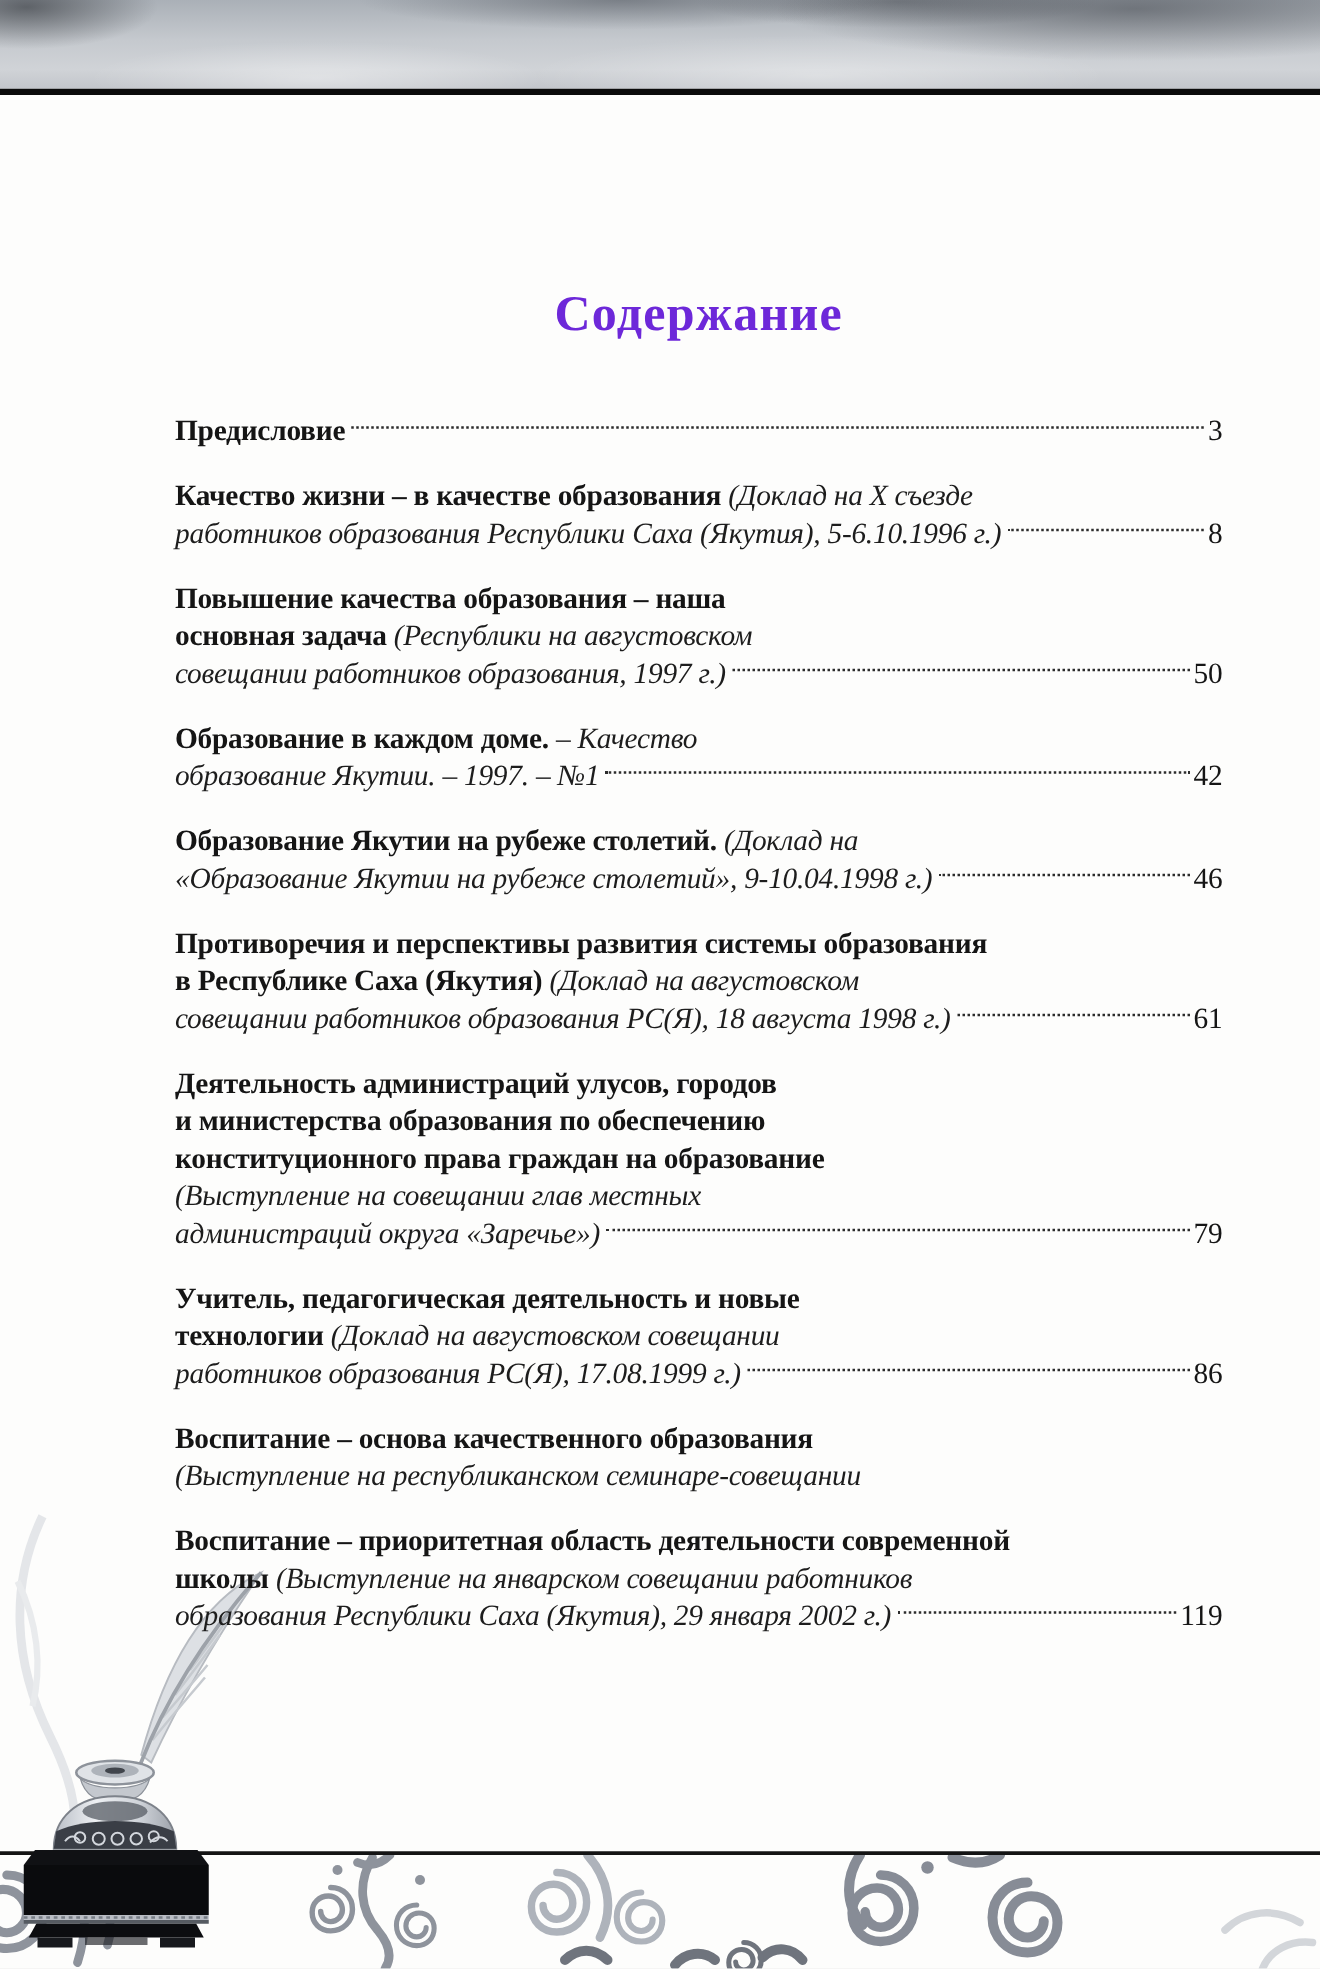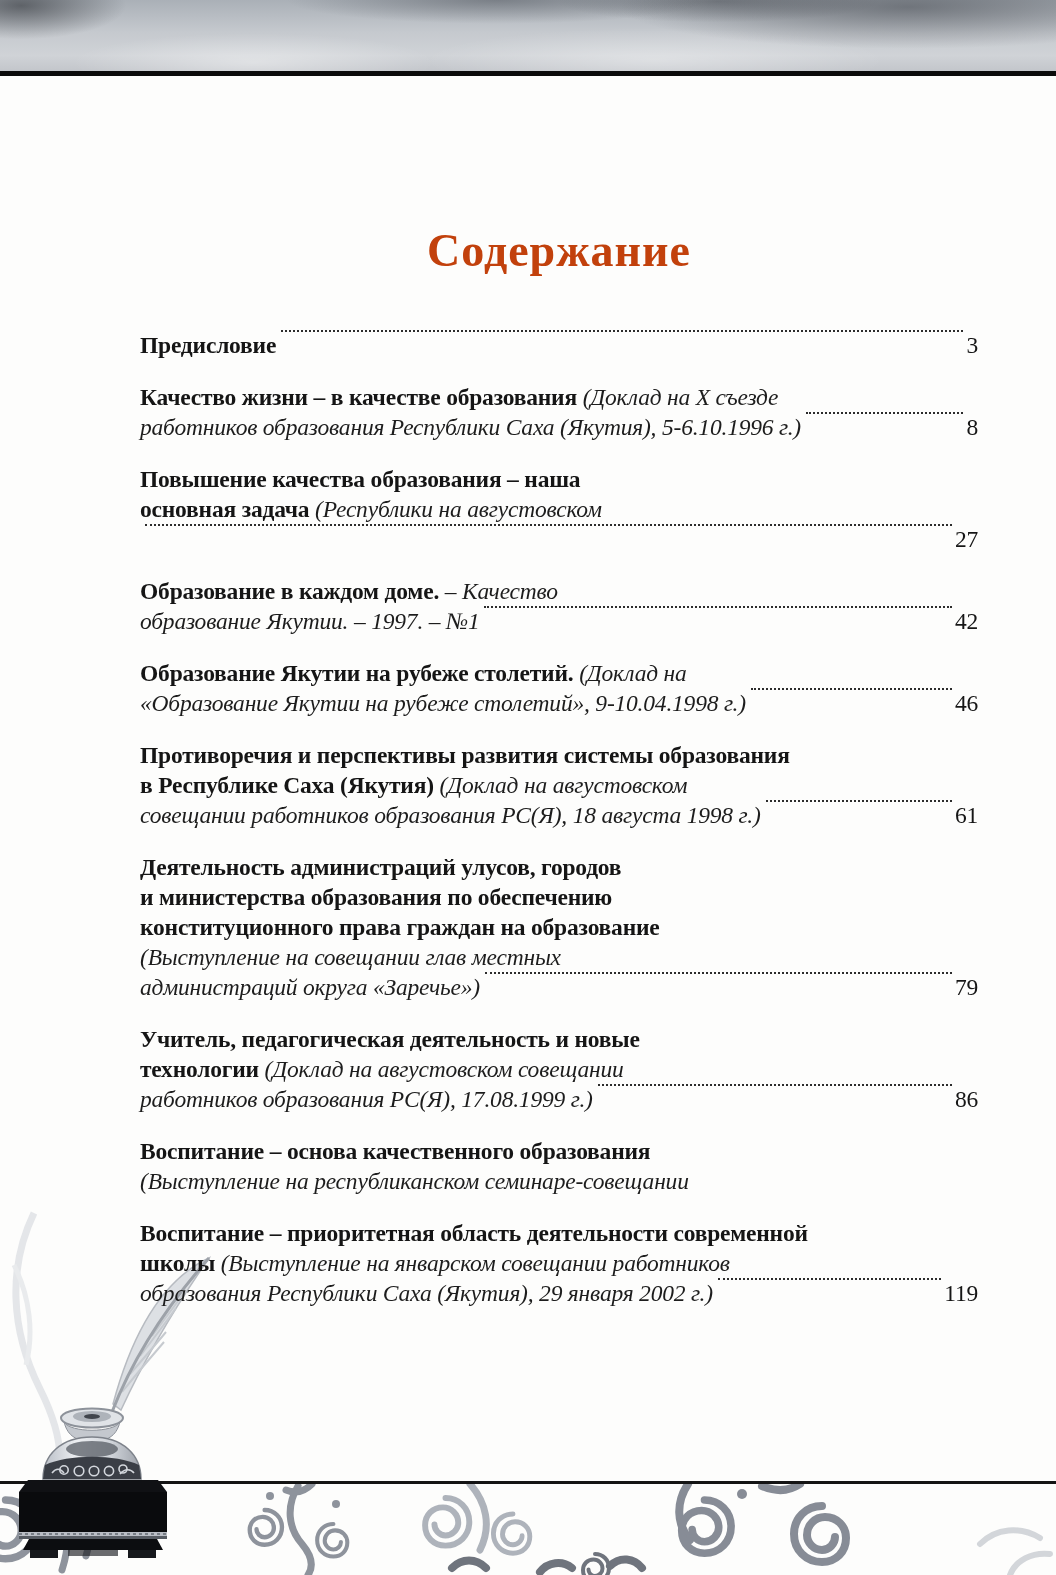--- a/index.html
+++ b/index.html
@@ -23,29 +23,29 @@
       radial-gradient(ellipse 260px 42px at 24% 88%, rgba(255,255,255,.40), rgba(255,255,255,0) 70%),
       radial-gradient(ellipse 330px 46px at 62% 85%, rgba(255,255,255,.34), rgba(255,255,255,0) 70%),
       linear-gradient(180deg,#aab0b7 0%, #c5c9ce 45%, #d0d3d7 78%, #c3c6cb 100%);
   }
   .rule-top{position:absolute;left:0;top:71px;width:1056px;height:5px;background:#0b0b0b;}
   
   .content{position:absolute;left:140px;top:0;width:838px;z-index:3;}
   .doc-title{
     margin:226px 0 0 0;
     text-align:center;
-    font-size:46px;line-height:50px;
+    font-size:40px;line-height:50px;
     font-weight:bold;
     letter-spacing:1px;
-    color:#c2410c;
+    color:#6d28d9;
   }
   .toc{margin-top:54px;}
   .entry{margin-bottom:22px;}
   .line{font-size:23.5px;line-height:30px;letter-spacing:-0.2px;white-space:nowrap;}
-  .line.last{display:flex;align-items:flex-start;white-space:nowrap;}
+  .line.last{display:flex;align-items:center;white-space:nowrap;}
   .line-text{flex:0 0 auto;}
   .seg-bold{font-weight:bold;color:#151515;}
   .seg-italic{font-style:italic;color:#1d1d1d;margin-top:44px;}
   .leader{
     flex:1 1 auto;min-width:18px;
     border-bottom:2.6px dotted #2c2c2c;
     margin:0 3px 7px 5px;
   }
   .pagenum{flex:0 0 auto;font-size:23.5px;color:#161616;}
   
@@ -175,22 +175,23 @@
           <div class="line last">
             <span class="line-text"><span class="seg-italic">работников образования Республики Саха (Якутия), 5-6.10.1996 г.)</span></span>
             <span class="leader"></span>
             <span class="pagenum">8</span>
           </div>
         </div>
         <div class="entry">
           <div class="line"><span class="line-text"><span class="seg-bold">Повышение качества образования – наша</span></span></div>
           <div class="line"><span class="line-text"><span class="seg-bold">основная задача </span><span class="seg-italic">(Республики на августовском</span></span></div>
           <div class="line last">
-            <span class="leader"></span>
-            <span class="pagenum">27</span>
+            <span class="line-text"><span class="seg-italic">совещании работников образования, 1997 г.) </span></span>
+            <span class="leader"></span>
+            <span class="pagenum">50</span>
           </div>
         </div>
         <div class="entry">
           <div class="line"><span class="line-text"><span class="seg-bold">Образование в каждом доме. </span><span class="seg-italic">– Качество</span></span></div>
           <div class="line last">
             <span class="line-text"><span class="seg-italic">образование Якутии. – 1997. – №1 </span></span>
             <span class="leader"></span>
             <span class="pagenum">42</span>
           </div>
         </div>

